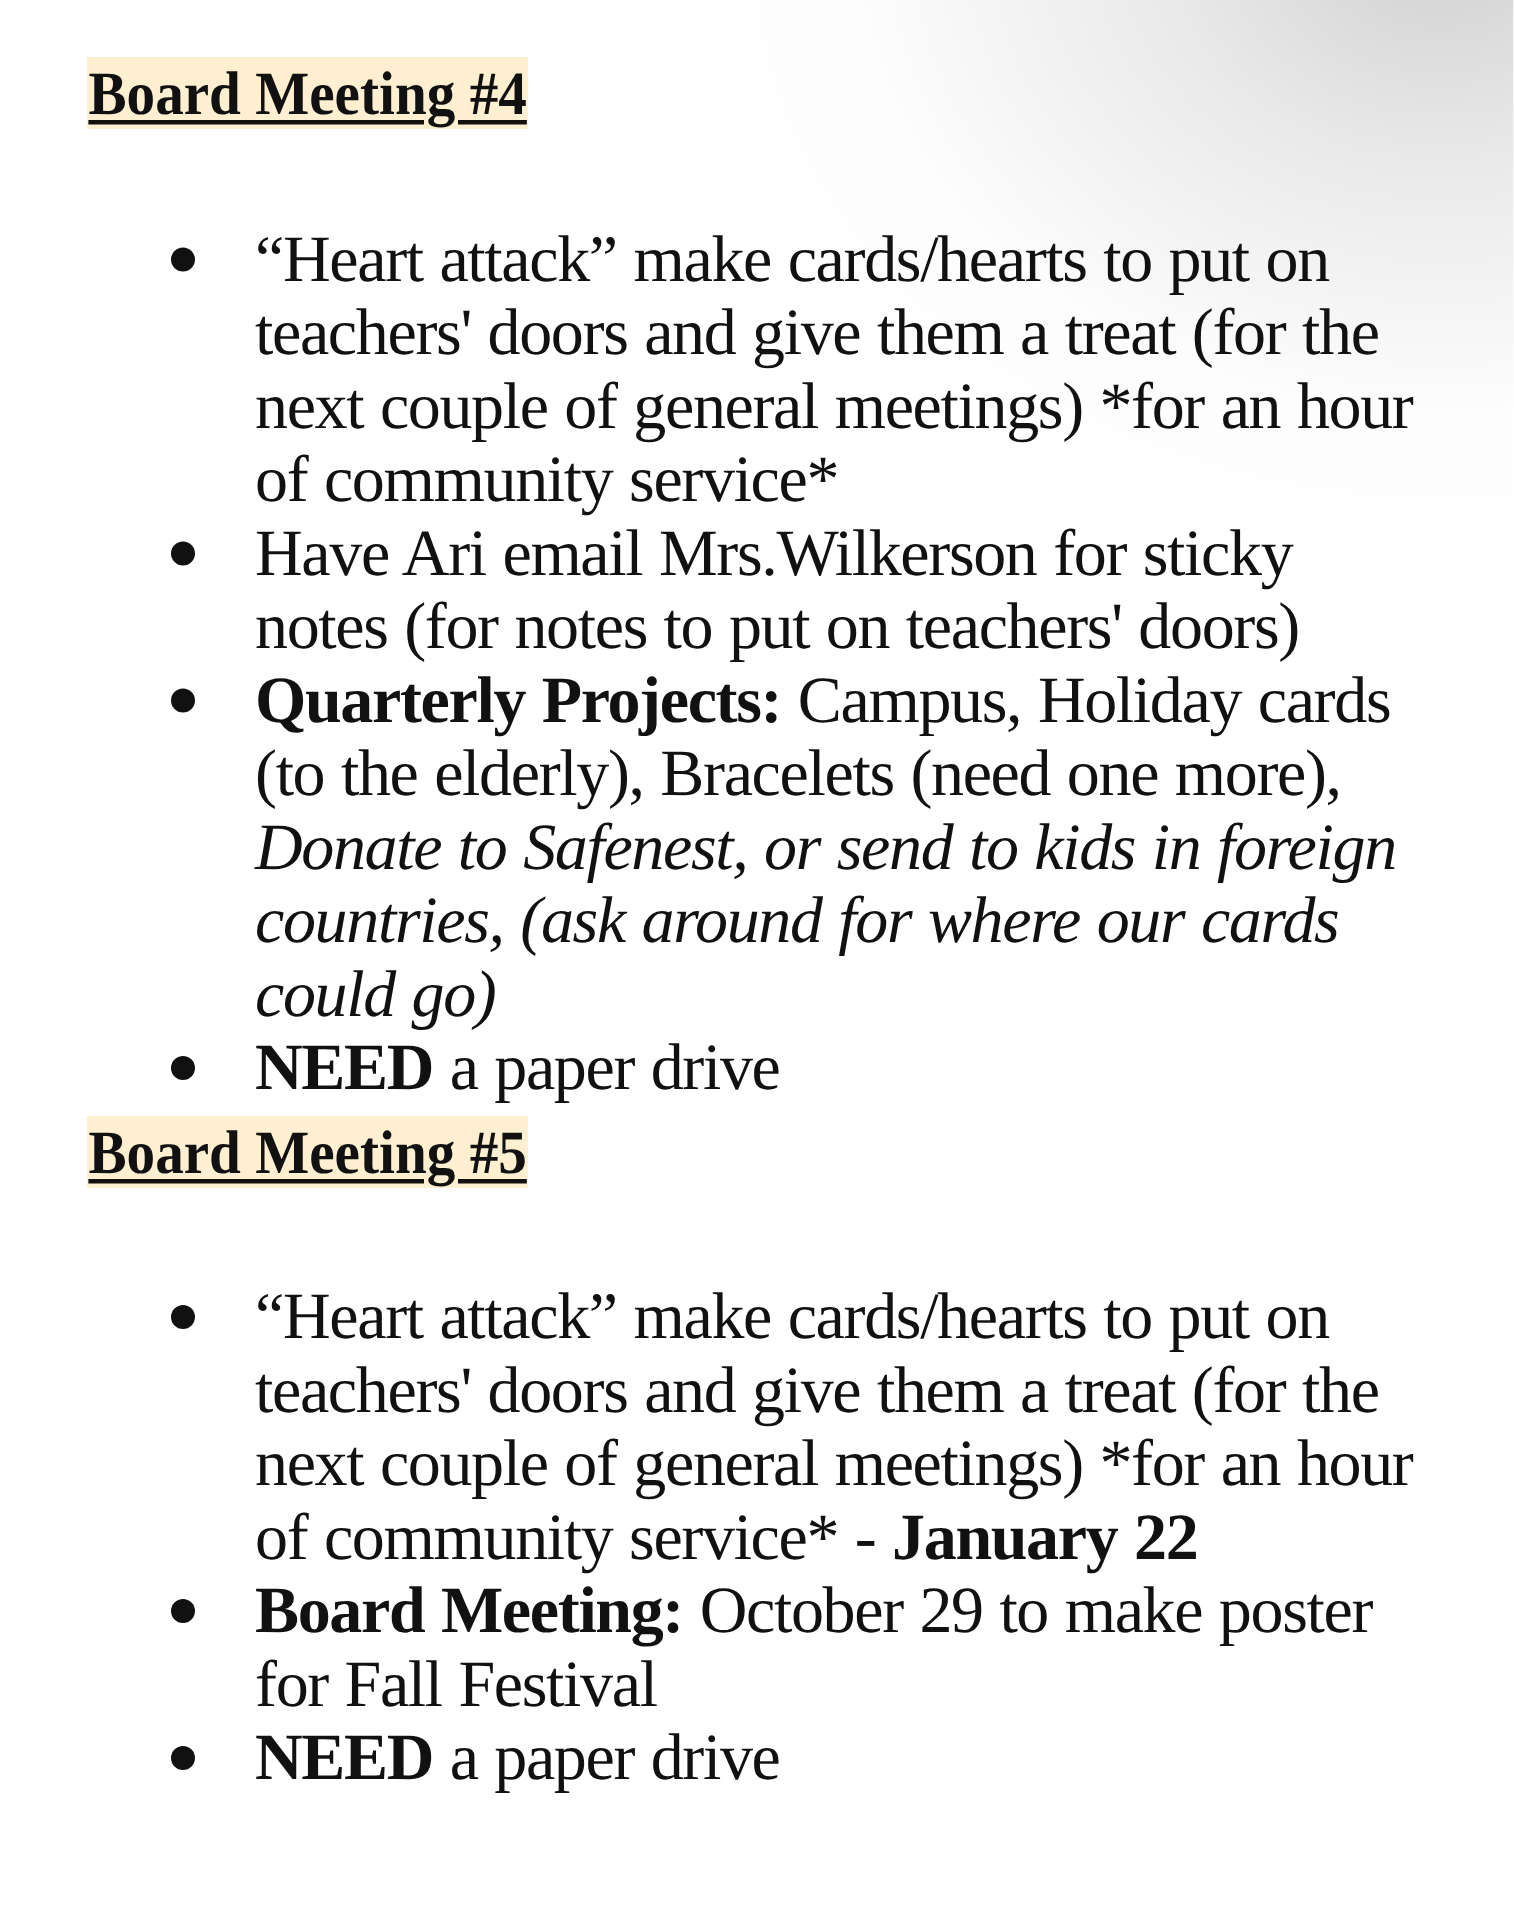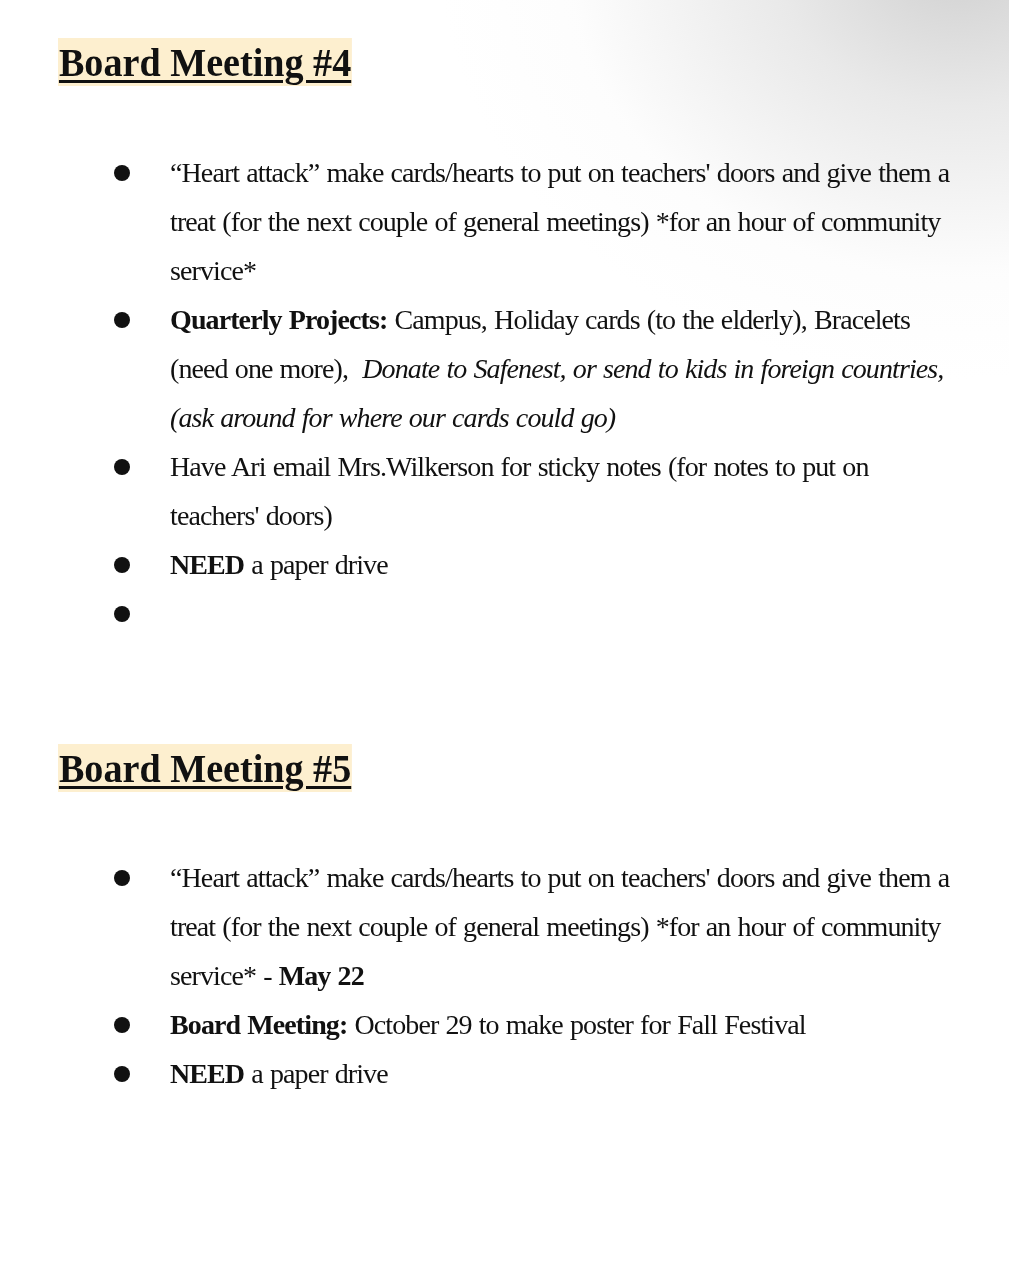--- a/index.html
+++ b/index.html
@@ -48,21 +48,21 @@
       left: 0;
       width: 1009px;
       margin: 0;
       padding: 0;
       list-style: none;
     }
     .item {
       position: relative;
       padding-left: 170px;
       width: 780px;
-      font-size: 28px;
+      font-size: 44px;
       line-height: 49px;
       letter-spacing: -0.9px;
       word-spacing: 1px;
     }
     .bullet {
       position: absolute;
       left: 114px;
       top: 17px;
       width: 16px;
       height: 16px;
@@ -85,42 +85,42 @@
 
   <div id="h4" class="heading">Board Meeting #4</div>
 
   <ul id="list4" class="list">
     <li class="item">
       <span class="bullet"></span>
       <span>“Heart attack” make cards/hearts to put on teachers' doors and give them a treat (for the next couple of general meetings) *for an hour of community service*</span>
     </li>
     <li class="item">
       <span class="bullet"></span>
-      <span class="b">Quarterly Projects:</span><span style="white-space:pre-wrap"> Campus, Holiday cards (to the elderly), Bracelets (need one more),  </span><span class="i">Donate to Safenest, or send to kids in foreign countries, (ask around for where our cards could go)</span>
+      <span>Have Ari email Mrs.Wilkerson for sticky notes (for notes to put on teachers' doors)</span>
     </li>
     <li class="item">
       <span class="bullet"></span>
-      <span>Have Ari email Mrs.Wilkerson for sticky notes (for notes to put on teachers' doors)</span>
+      <span class="b">Quarterly Projects:</span><span style="white-space:pre-wrap"> Campus, Holiday cards (to the elderly), Bracelets (need one more),  </span><span class="i">Donate to Safenest, or send to kids in foreign countries, (ask around for where our cards could go)</span>
     </li>
     <li class="item">
       <span class="bullet"></span>
       <span class="b">NEED</span><span style="white-space:pre-wrap"> a paper drive</span>
     </li>
     <li class="item" style="height:49px;">
       <span class="bullet"></span>
       <span></span>
     </li>
   </ul>
 
   <div id="h5" class="heading">Board Meeting #5</div>
 
   <ul id="list5" class="list">
     <li class="item">
       <span class="bullet"></span>
-      <span style="white-space:pre-wrap">“Heart attack” make cards/hearts to put on teachers' doors and give them a treat (for the next couple of general meetings) *for an hour of community service* - </span><span class="b">May 22</span>
+      <span style="white-space:pre-wrap">“Heart attack” make cards/hearts to put on teachers' doors and give them a treat (for the next couple of general meetings) *for an hour of community service* - </span><span class="b">January 22</span>
     </li>
     <li class="item">
       <span class="bullet"></span>
       <span class="b">Board Meeting:</span><span style="white-space:pre-wrap"> October 29 to make poster for Fall Festival</span>
     </li>
     <li class="item">
       <span class="bullet"></span>
       <span class="b">NEED</span><span style="white-space:pre-wrap"> a paper drive</span>
     </li>
   </ul>

